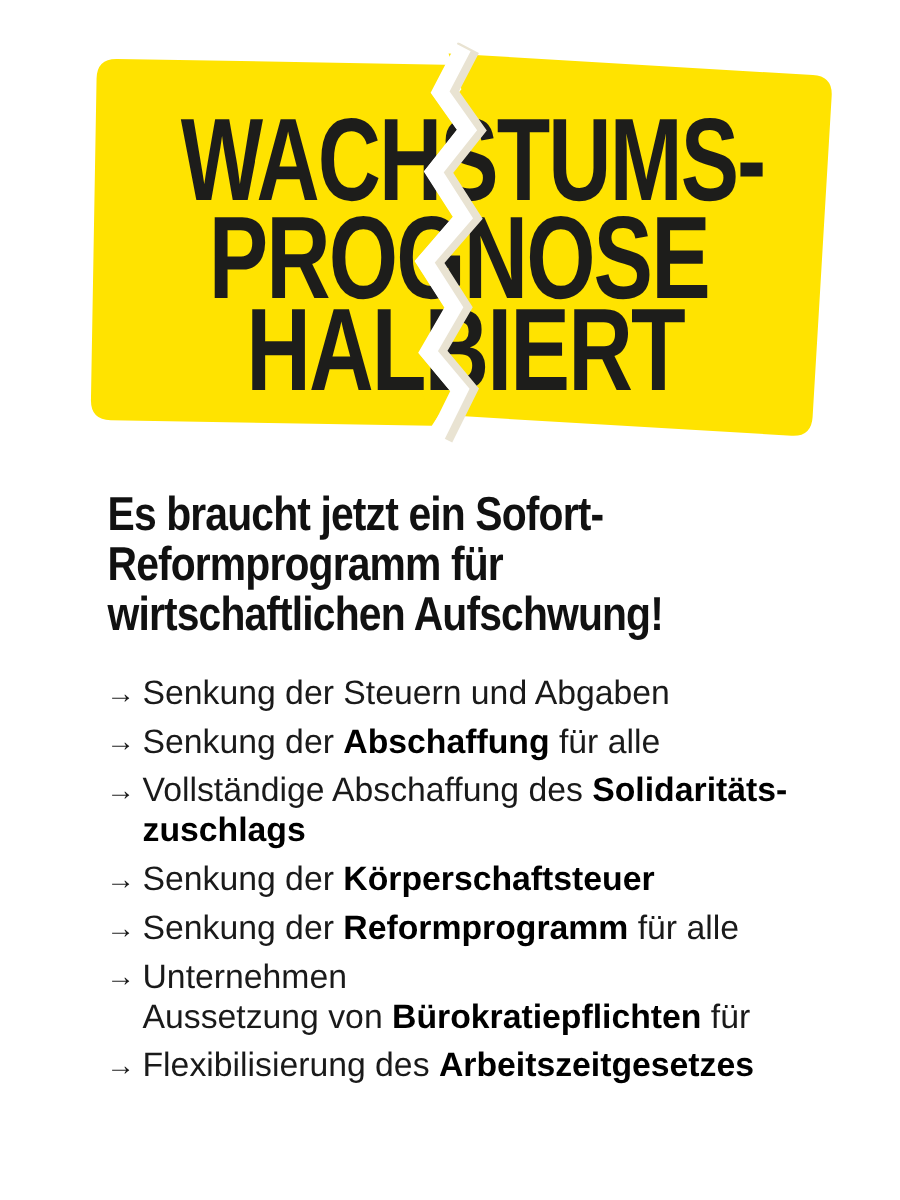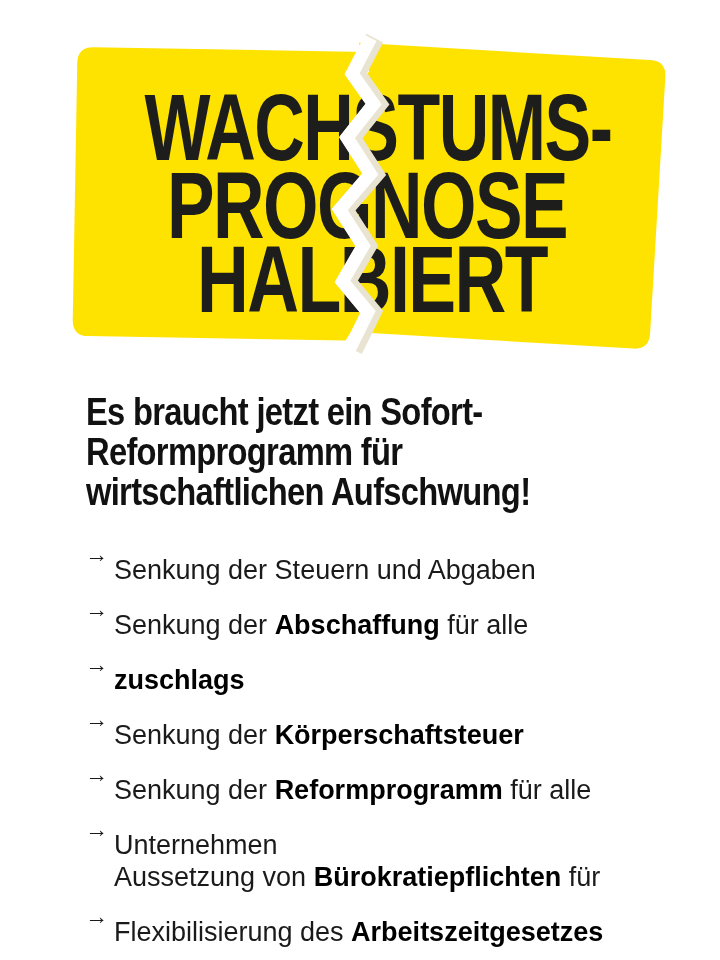--- a/index.html
+++ b/index.html
@@ -60,21 +60,21 @@
     align-items: flex-start;
     margin-bottom: 7px;
   }
   .arrow {
     flex: 0 0 29px;
     width: 29px;
     font-size: 23px;
     line-height: 32px;
     color: #1a1a1a;
   }
-  .content { flex: 1; margin-top: 16px; }
+  .content { flex: 1; }
   .seg.b { font-weight: bold; color: #000000; }
 </style>
 </head>
 <body>
 
 <div class="banner-wrap">
   <svg viewBox="0 0 604 330">
 
     <g transform="rotate(1 300 160)">
       <path d="M 21,18 H 294
@@ -114,20 +114,21 @@
     </div>
     <div class="item">
       <span class="arrow">→</span>
       <div class="content">
         <div class="line"><span class="seg">Senkung der </span><span class="seg b">Abschaffung</span><span class="seg"> für alle</span></div>
       </div>
     </div>
     <div class="item">
       <span class="arrow">→</span>
       <div class="content">
+        <div class="line"><span class="seg">Vollständige Abschaffung des </span><span class="seg b">Solidaritäts-</span></div>
         <div class="line"><span class="seg b">zuschlags</span></div>
       </div>
     </div>
     <div class="item">
       <span class="arrow">→</span>
       <div class="content">
         <div class="line"><span class="seg">Senkung der </span><span class="seg b">Körperschaftsteuer</span></div>
       </div>
     </div>
     <div class="item">

